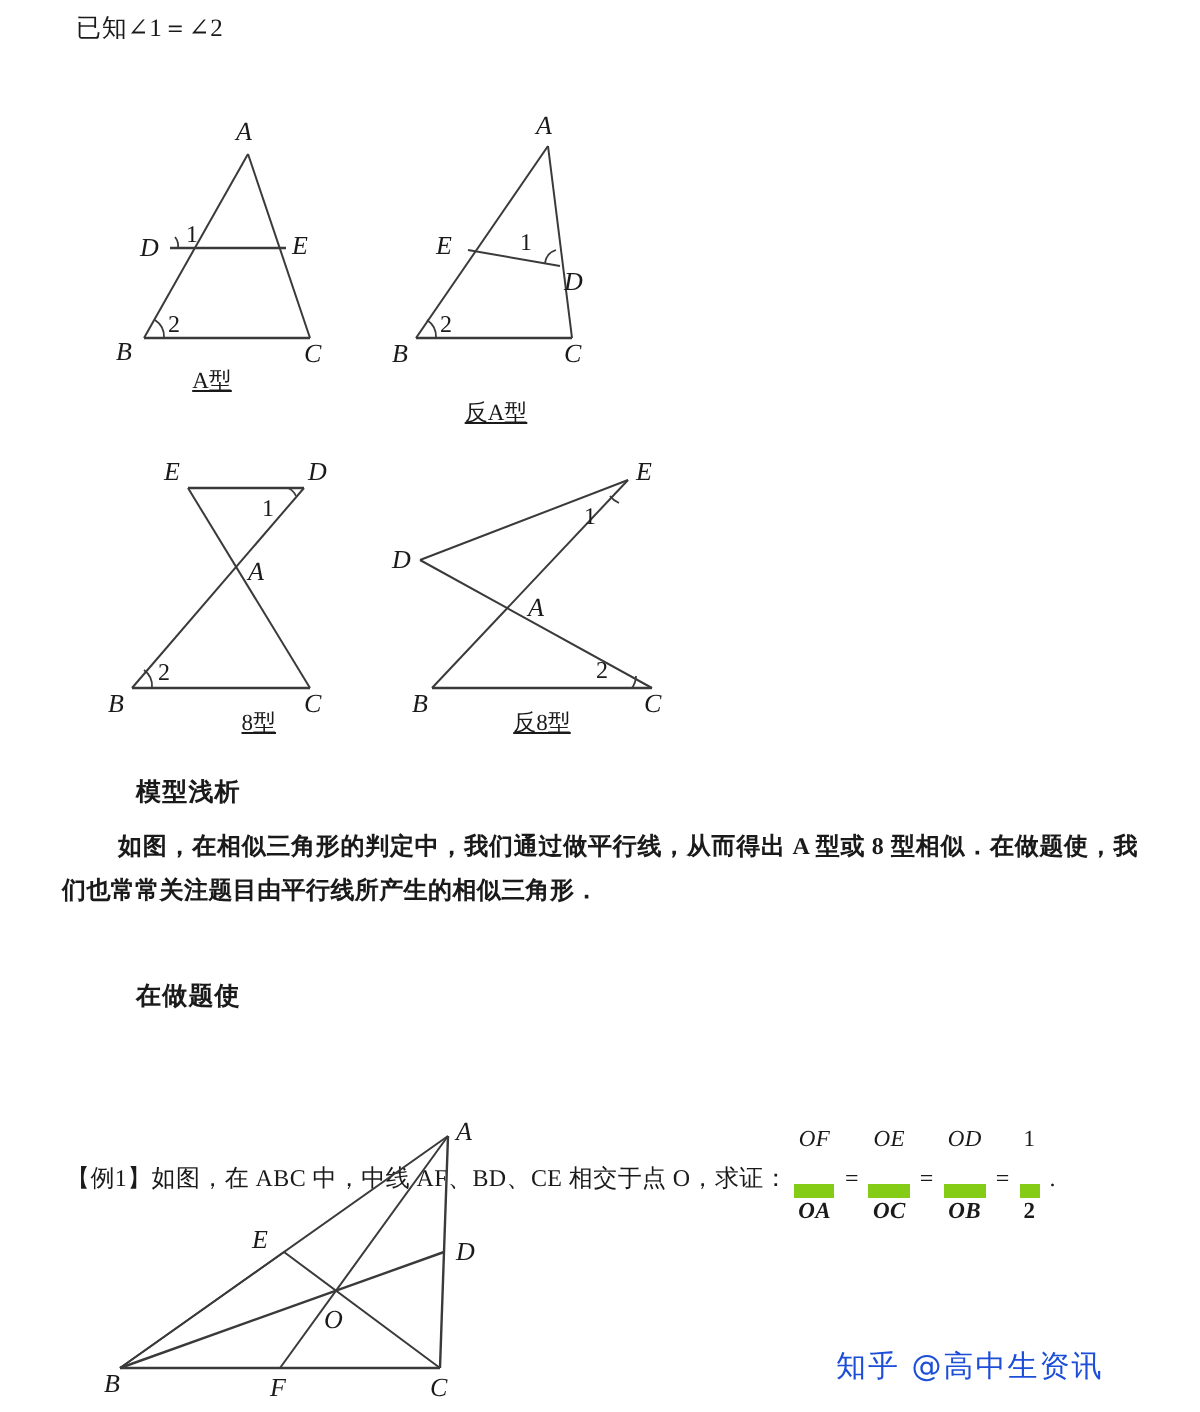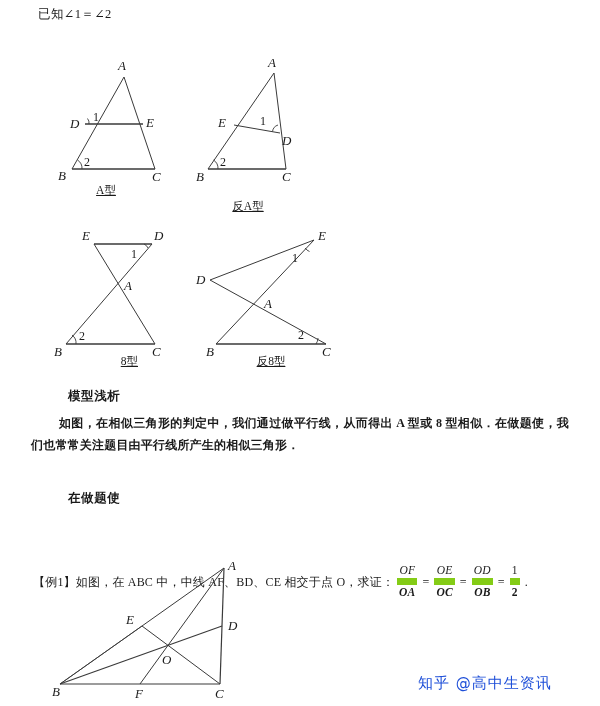--- a/index.html
+++ b/index.html
@@ -108,20 +108,21 @@
 
   .frac {
     display: inline-flex;
     flex-direction: column;
     align-items: center;
     vertical-align: middle;
     margin: 0 3px;
     font-style: italic;
     font-size: 11.5px;
     line-height: 13px;
+    gap: 14px;
   }
   .frac .num { padding: 0 2px 1px 2px; }
   .frac .den { padding: 1px 2px 0 2px; border-top: 7px solid #84cc16; font-weight: bold; }
   .frac.plain { font-style: normal; }
   .eq { margin: 0 2px; }
 
   
   .bottom-fig {
     position: absolute;
     left: 52px;

